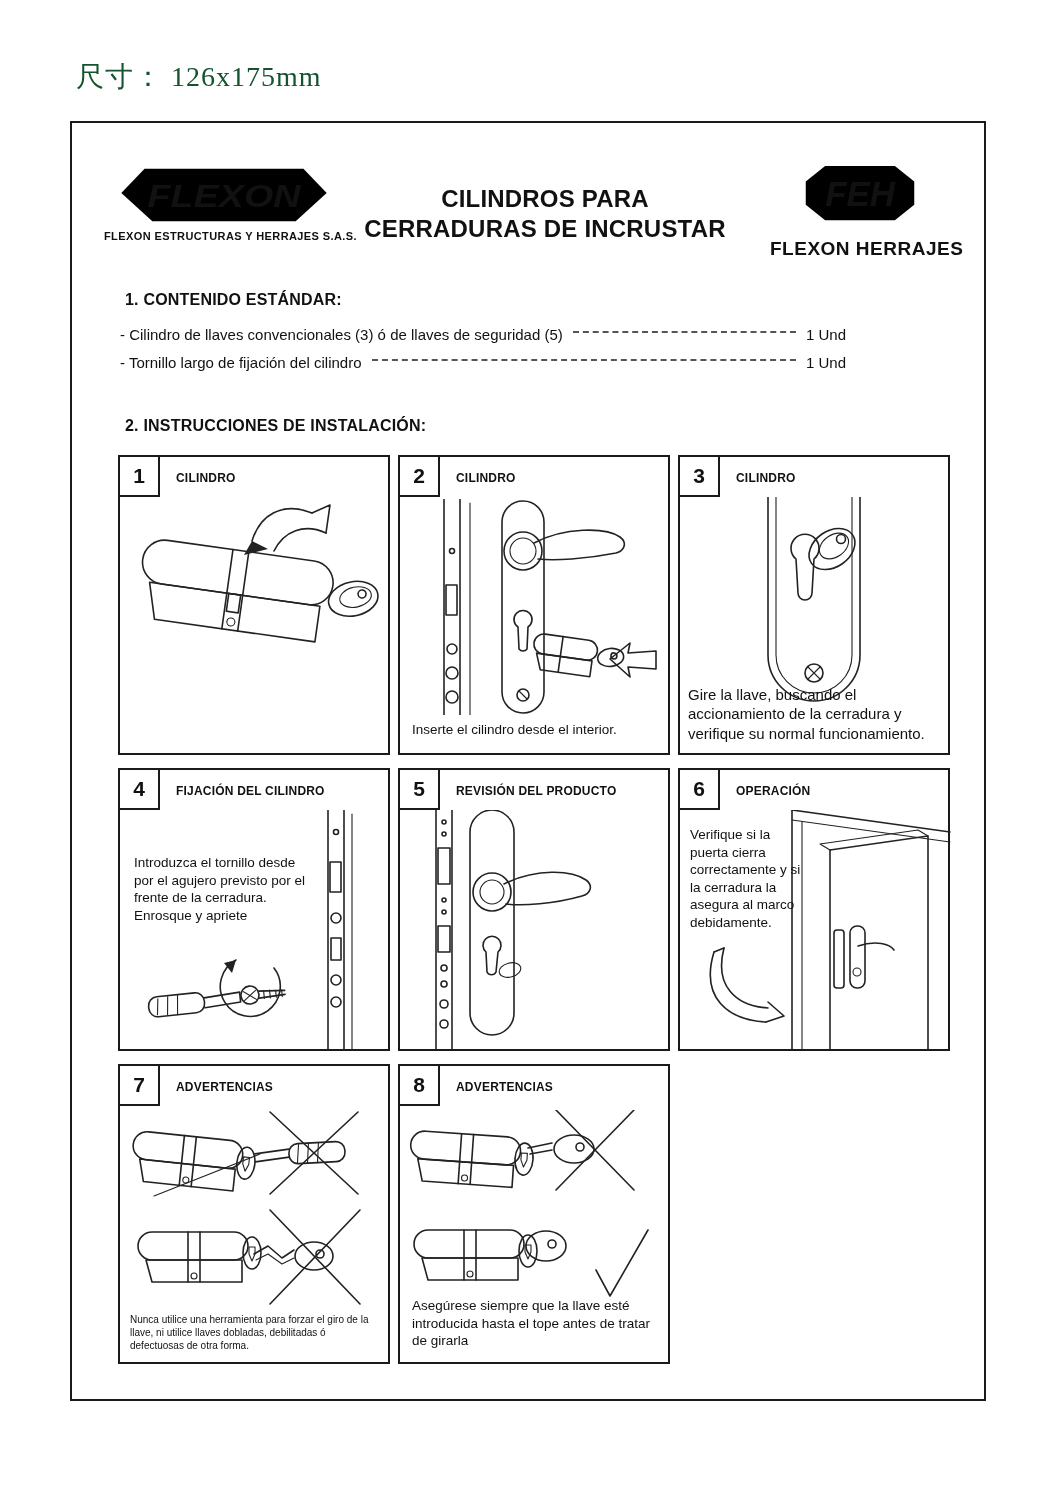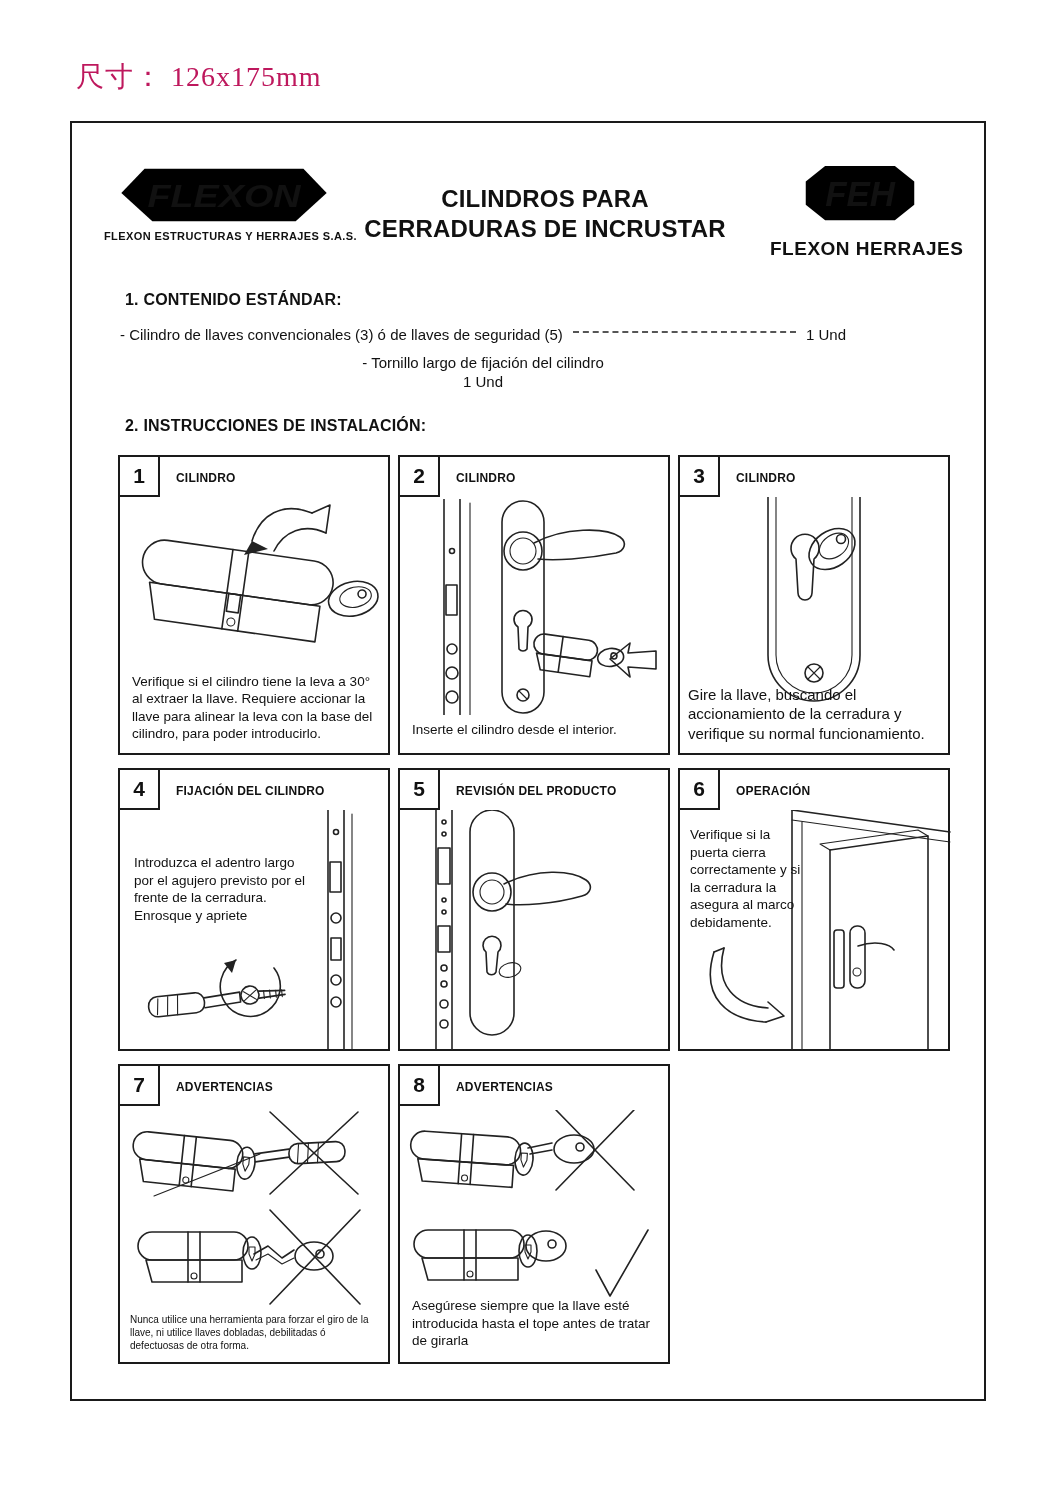--- a/index.html
+++ b/index.html
@@ -1,19 +1,19 @@
 <!DOCTYPE html>
 <html><head>
 <meta charset="utf-8">
 <style>
   html,body{margin:0;padding:0;background:#fff;}
   .canvas{position:relative;width:1058px;height:1497px;background:#fff;
           font-family:"Liberation Sans",sans-serif;color:#111;overflow:hidden;}
   .size-note{position:absolute;left:76px;top:58px;font-family:"Liberation Serif",serif;
-             font-size:28px;color:#be185d;letter-spacing:1px;}
+             font-size:28px;color:#14532d;letter-spacing:1px;}
   .sheet{position:absolute;left:70px;top:121px;width:916px;height:1280px;
          border:2px solid #1a1a1a;box-sizing:border-box;}
   
   .logo-flexon{position:absolute;left:104px;top:164px;width:240px;text-align:center;}
   .logo-flexon svg{display:block;margin:0 auto;}
   .logo-sub{margin-top:4px;font-size:11px;font-weight:bold;letter-spacing:.4px;white-space:nowrap;}
   .doc-title{position:absolute;left:350px;top:184px;width:390px;text-align:center;
              font-weight:bold;font-size:24px;line-height:30px;letter-spacing:.2px;}
   .logo-feh{position:absolute;left:770px;top:162px;width:180px;text-align:center;}
   .logo-feh svg{display:block;margin:0 auto;}
@@ -70,21 +70,21 @@
     </svg>
     <div class="feh-sub">FLEXON HERRAJES</div>
   </div>
 
   <div class="sec-heading" style="left:125px;top:291px;">1. CONTENIDO ESTÁNDAR:</div>
   <div class="item-row" style="top:326px;">
     <span class="item-label">- Cilindro de llaves convencionales (3) ó de llaves de seguridad (5)</span>
     <span class="leader"></span>
     <span class="qty">1 Und</span>
   </div>
-  <div class="item-row" style="top:354px;flex-direction:column;">
+  <div class="item-row" style="top:354px;">
     <span class="item-label">- Tornillo largo de fijación del cilindro</span>
     <span class="leader"></span>
     <span class="qty">1 Und</span>
   </div>
 
   <div class="sec-heading" style="left:125px;top:417px;">2. INSTRUCCIONES DE INSTALACIÓN:</div>
 
   <div class="step" style="left:118px;top:455px;width:272px;height:300px;">
     <div class="step-num">1</div>
     <div class="step-title">CILINDRO</div>
@@ -98,21 +98,20 @@
         <circle cx="110" cy="124" r="4" class="thin"></circle>
         <ellipse cx="228" cy="84" rx="25" ry="17" transform="rotate(-20 228 84)"></ellipse>
         <ellipse cx="230" cy="82" rx="16" ry="10" transform="rotate(-20 230 82)" class="thin"></ellipse>
         <circle cx="236" cy="78" r="4"></circle>
       </g>
       <path d="M188 12 C158 0 136 14 128 40"></path>
       <path d="M202 32 C180 22 160 30 150 50"></path>
       <path d="M188 12 L206 4 L202 32"></path>
       <path d="M128 40 L120 54 L144 48 Z" class="fill"></path>
     </svg>
-    <div class="cap" style="left:12px;right:12px;bottom:10px;">Verifique si el cilindro tiene la leva a 30° al extraer la llave. Requiere accionar la llave para alinear la leva con la base del cilindro, para poder introducirlo.</div>
   </div>
 
   <div class="step" style="left:398px;top:455px;width:272px;height:300px;">
     <div class="step-num">2</div>
     <div class="step-title">CILINDRO</div>
     <svg class="illus" style="left:14px;top:42px;" width="244" height="216" viewBox="0 0 244 216">
       <line x1="30" y1="0" x2="30" y2="216"></line>
       <line x1="46" y1="0" x2="46" y2="216"></line>
       <line x1="56" y1="4" x2="56" y2="216" class="thin"></line>
       <circle cx="38" cy="52" r="2.5"></circle>
@@ -175,21 +174,21 @@
         <line x1="58" y1="176" x2="56" y2="196" class="thin"></line>
         <path d="M84 182 L120 180 L120 190 L84 192"></path>
         <circle cx="130" cy="184" r="9"></circle>
         <path d="M124 180 l12 9 M124 189 l12 -9" class="thin"></path>
         <path d="M139 181 l26 2 M139 188 l26 -1"></path>
         <path d="M144 181 l0 8 M150 181 l0 8 M156 182 l0 7 M162 182 l0 7" class="thin"></path>
       </g>
       <path d="M116 150 a30 30 0 1 0 38 8"></path>
       <path d="M116 150 l-12 3 l8 10 Z" class="fill"></path>
     </svg>
-    <div class="cap" style="left:14px;top:84px;width:178px;">Introduzca el adentro largo por el agujero previsto por el frente de la cerradura. Enrosque y apriete</div>
+    <div class="cap" style="left:14px;top:84px;width:178px;">Introduzca el tornillo desde por el agujero previsto por el frente de la cerradura. Enrosque y apriete</div>
   </div>
 
   <div class="step" style="left:398px;top:768px;width:272px;height:283px;">
     <div class="step-num">5</div>
     <div class="step-title">REVISIÓN DEL PRODUCTO</div>
     <svg class="illus" style="left:10px;top:40px;" width="252" height="240" viewBox="0 0 252 240">
       <line x1="26" y1="0" x2="26" y2="240"></line>
       <line x1="42" y1="0" x2="42" y2="240"></line>
       <circle cx="34" cy="12" r="2"></circle>
         <circle cx="34" cy="24" r="2"></circle>

